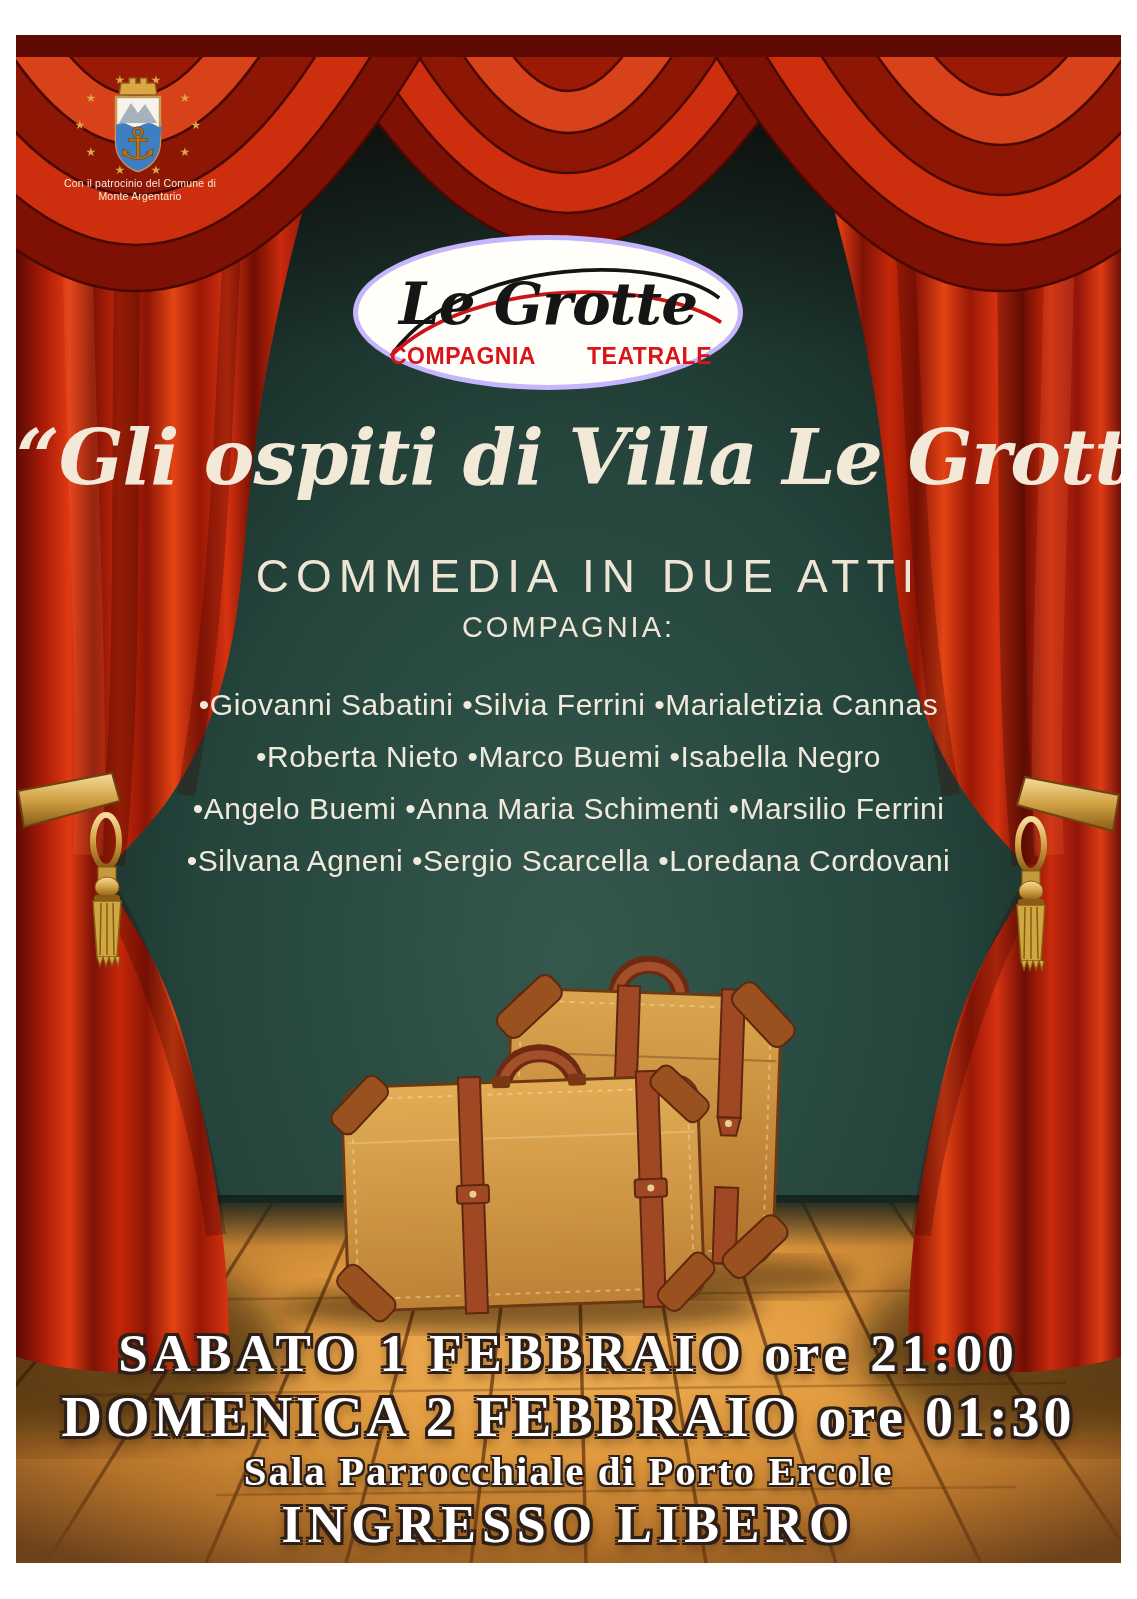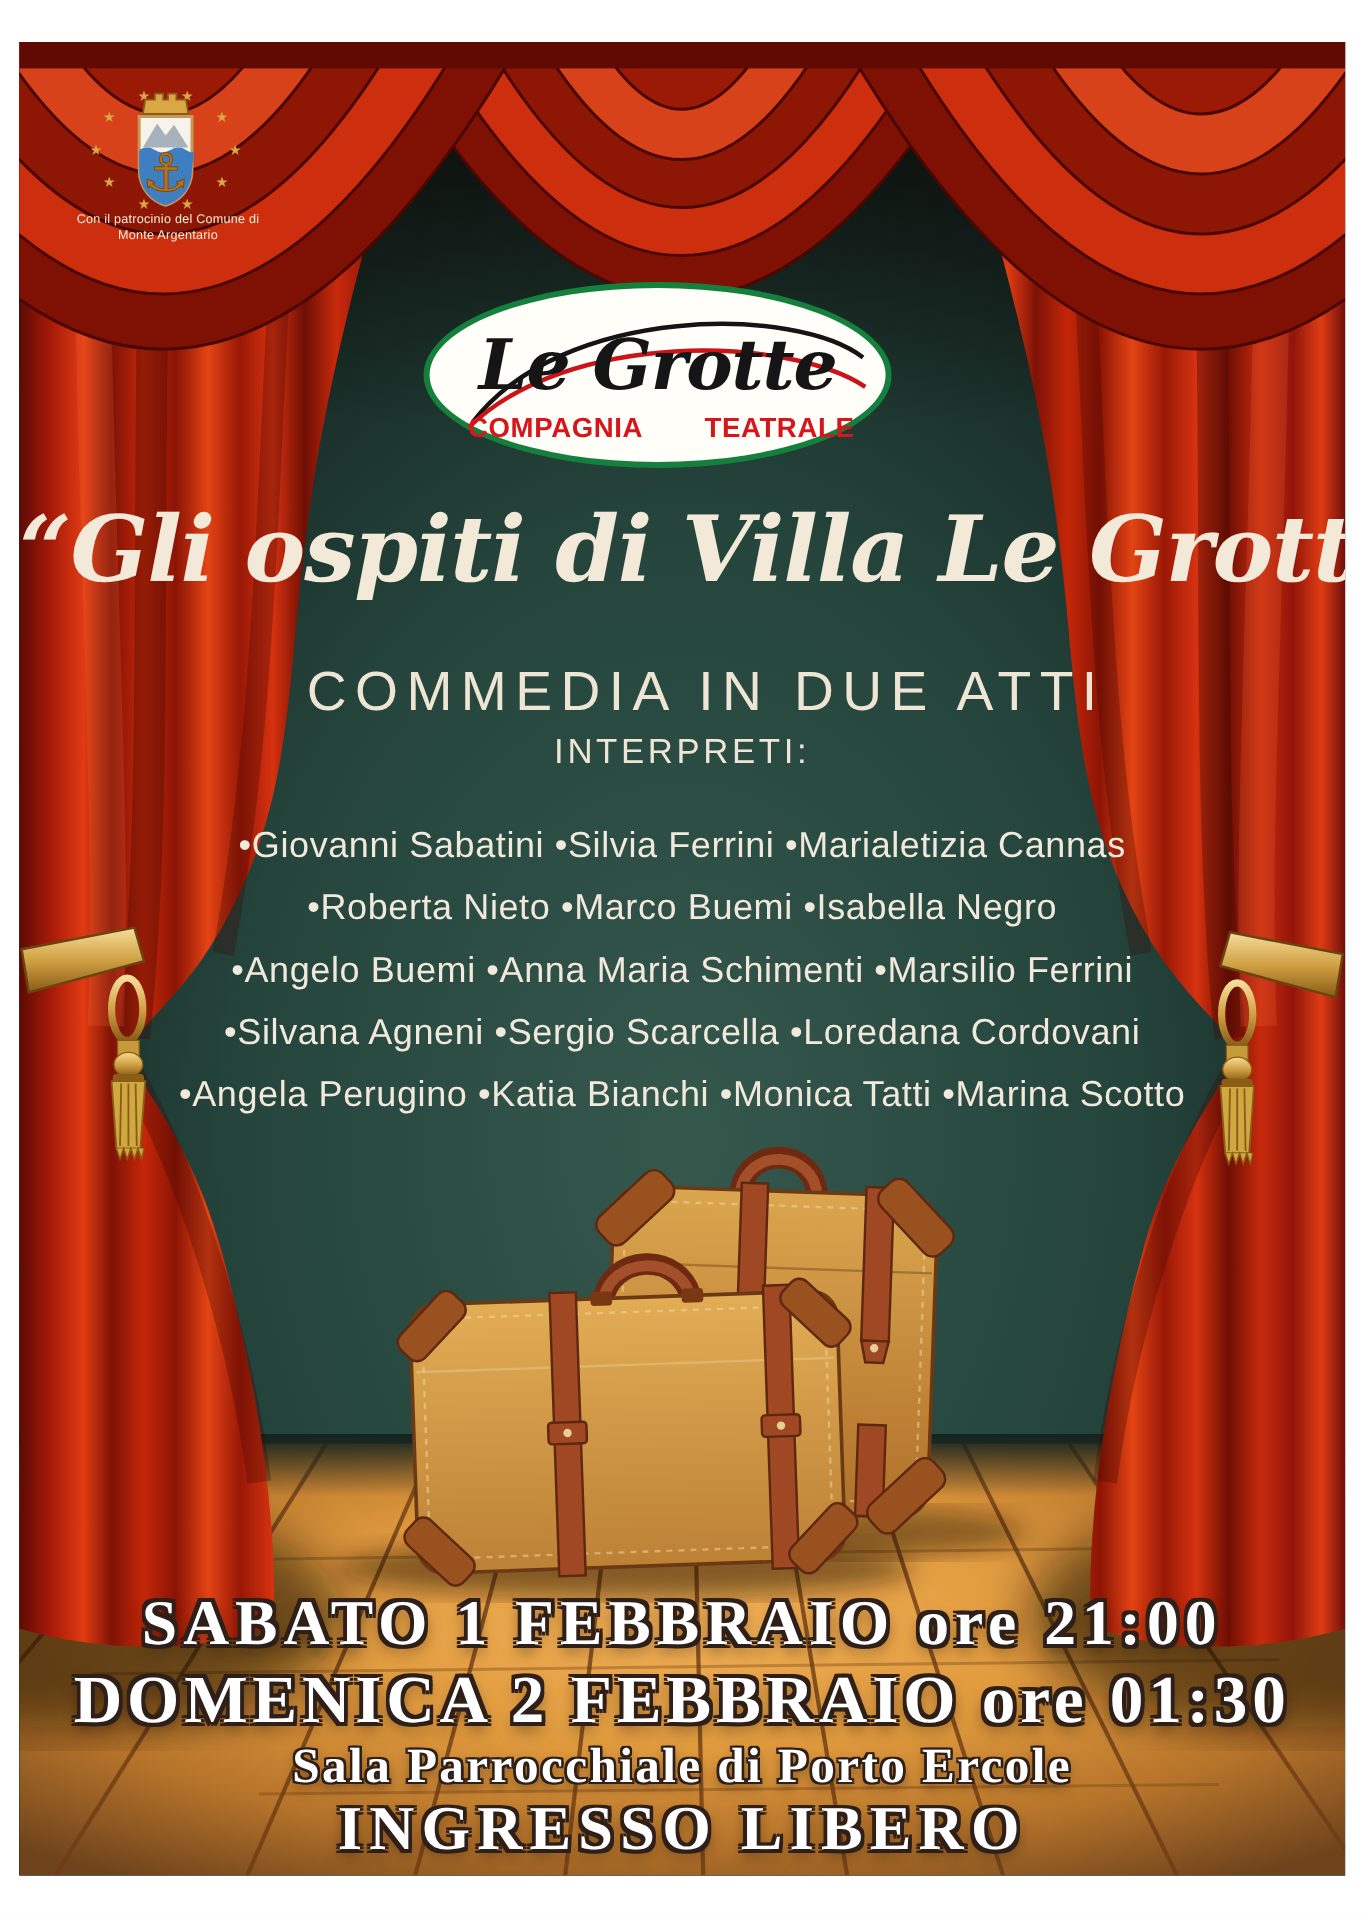--- a/index.html
+++ b/index.html
@@ -7,21 +7,21 @@
         font-family:"Liberation Sans",sans-serif;}
   .poster{position:absolute;left:16px;top:35px;width:1105px;height:1528px;overflow:hidden;background:#0c100d;}
   .stage{position:absolute;left:0;top:0;width:1105px;height:1528px;display:block;}
 
   .abs{position:absolute;}
 
   .patronage{left:22px;top:142px;width:204px;text-align:center;color:#f6ecd9;
              font-size:10.5px;line-height:13px;letter-spacing:.2px;}
 
   .logo{left:337px;top:200px;width:390px;height:155px;background:#fffef9;
-        border:5px solid #15803d;border-radius:50%;box-sizing:border-box;}
+        border:5px solid #c4b5fd;border-radius:50%;box-sizing:border-box;}
   .logo svg{position:absolute;left:0;top:0;width:100%;height:100%;}
   .logo-name{position:absolute;left:0;top:30px;width:100%;text-align:center;
              font-family:"DejaVu Serif",serif;font-style:italic;font-weight:600;
              font-size:58px;color:#151515;letter-spacing:-1px;}
   .logo-word{position:absolute;bottom:15px;font-weight:bold;font-size:23px;color:#d8151a;letter-spacing:.5px;}
   .logo-word.left{left:32px;} .logo-word.right{right:26px;}
 
   .show-title{left:0;top:378px;width:100%;text-align:center;white-space:nowrap;
               font-family:"DejaVu Serif",serif;font-style:italic;font-weight:700;
               font-size:76px;color:#f3e9d9;letter-spacing:-1px;}
@@ -301,27 +301,26 @@
         <path d="M27,124 C115,38 310,42 380,88" fill="none" stroke="#cc1318" stroke-width="4"></path>
       </svg>
       <div class="logo-name">Le Grotte</div>
       <div class="logo-word left">COMPAGNIA</div>
       <div class="logo-word right">TEATRALE</div>
     </div>
 
     <div class="abs show-title">“Gli ospiti di Villa Le Grotte”</div>
     <div class="abs show-subtitle">COMMEDIA IN DUE ATTI</div>
 
-    <div class="abs cast-heading">INTERPRETI:</div>
+    <div class="abs cast-heading">COMPAGNIA:</div>
     <div class="abs cast">
       <div class="cast-line">•Giovanni Sabatini •Silvia Ferrini •Marialetizia Cannas</div>
       <div class="cast-line">•Roberta Nieto •Marco Buemi •Isabella Negro</div>
       <div class="cast-line">•Angelo Buemi •Anna Maria Schimenti •Marsilio Ferrini</div>
       <div class="cast-line">•Silvana Agneni •Sergio Scarcella •Loredana Cordovani</div>
-      <div class="cast-line">•Angela Perugino •Katia Bianchi •Monica Tatti •Marina Scotto</div>
     </div>
 
     <div class="abs sched s1">SABATO 1 FEBBRAIO ore 21:00</div>
     <div class="abs sched s2">DOMENICA 2 FEBBRAIO ore 01:30</div>
     <div class="abs sched adm">INGRESSO LIBERO</div>
     <div class="abs sched venue">Sala Parrocchiale di Porto Ercole</div>
 
   </div>
 </div>
 

